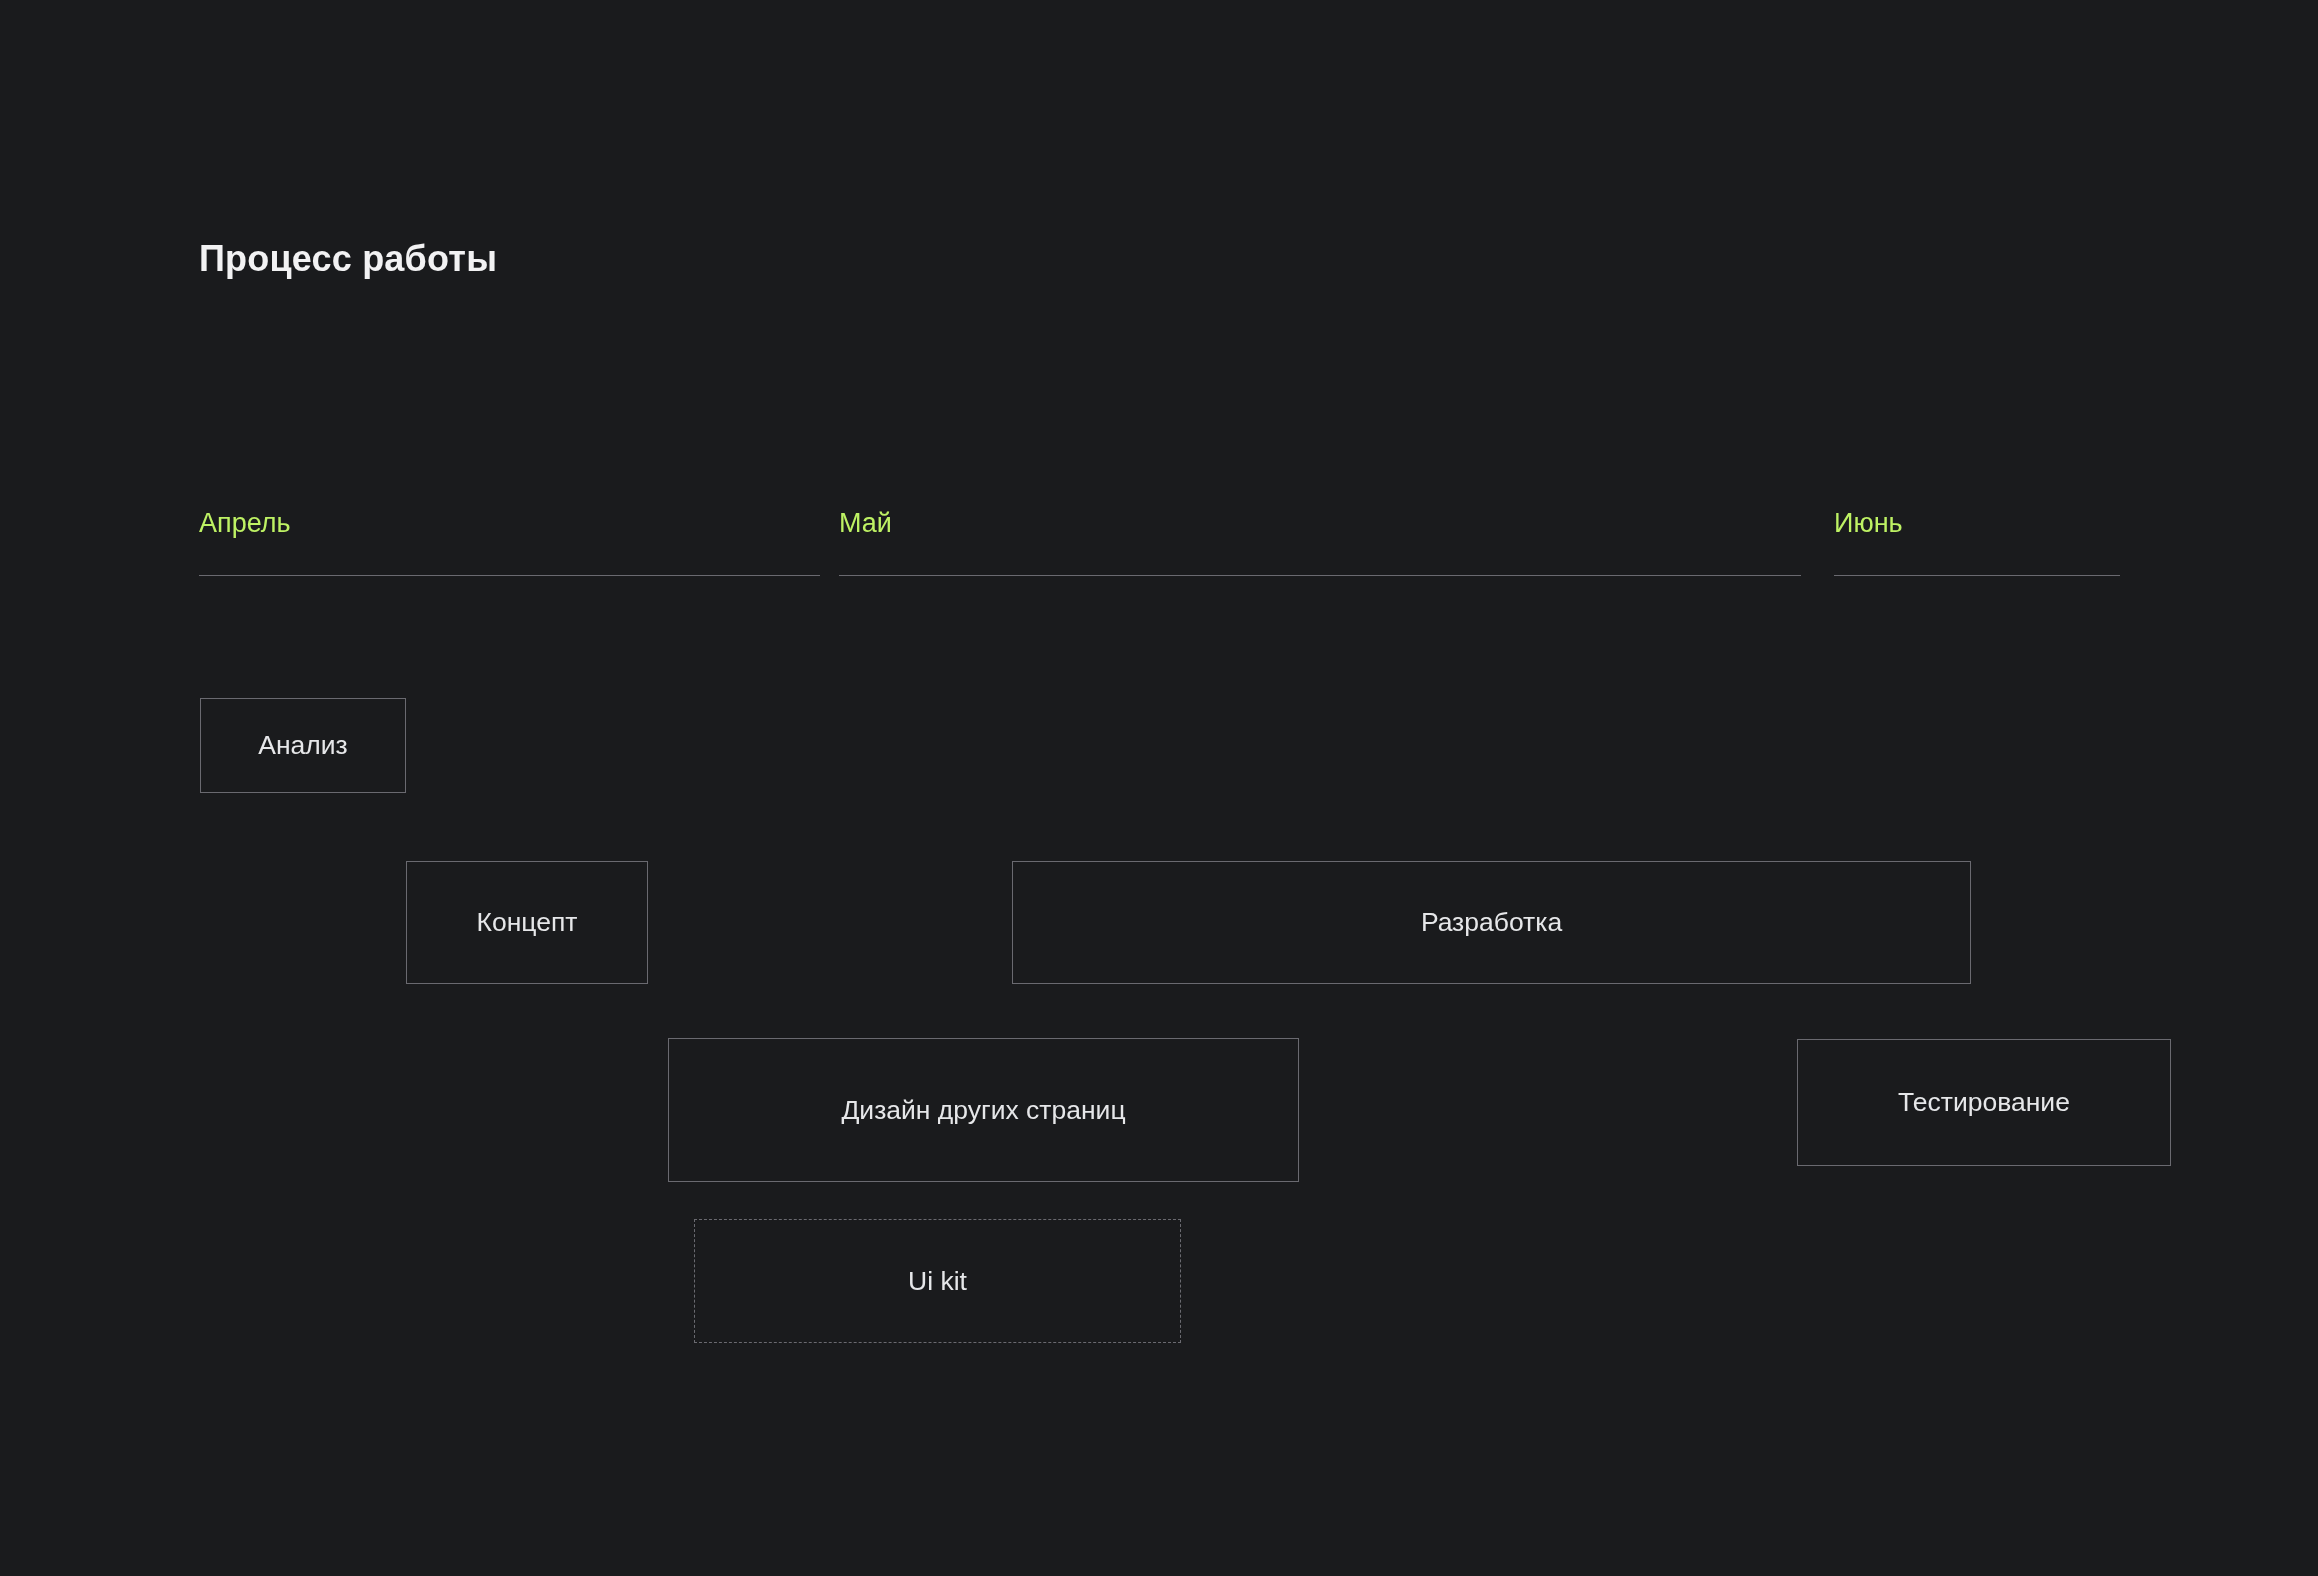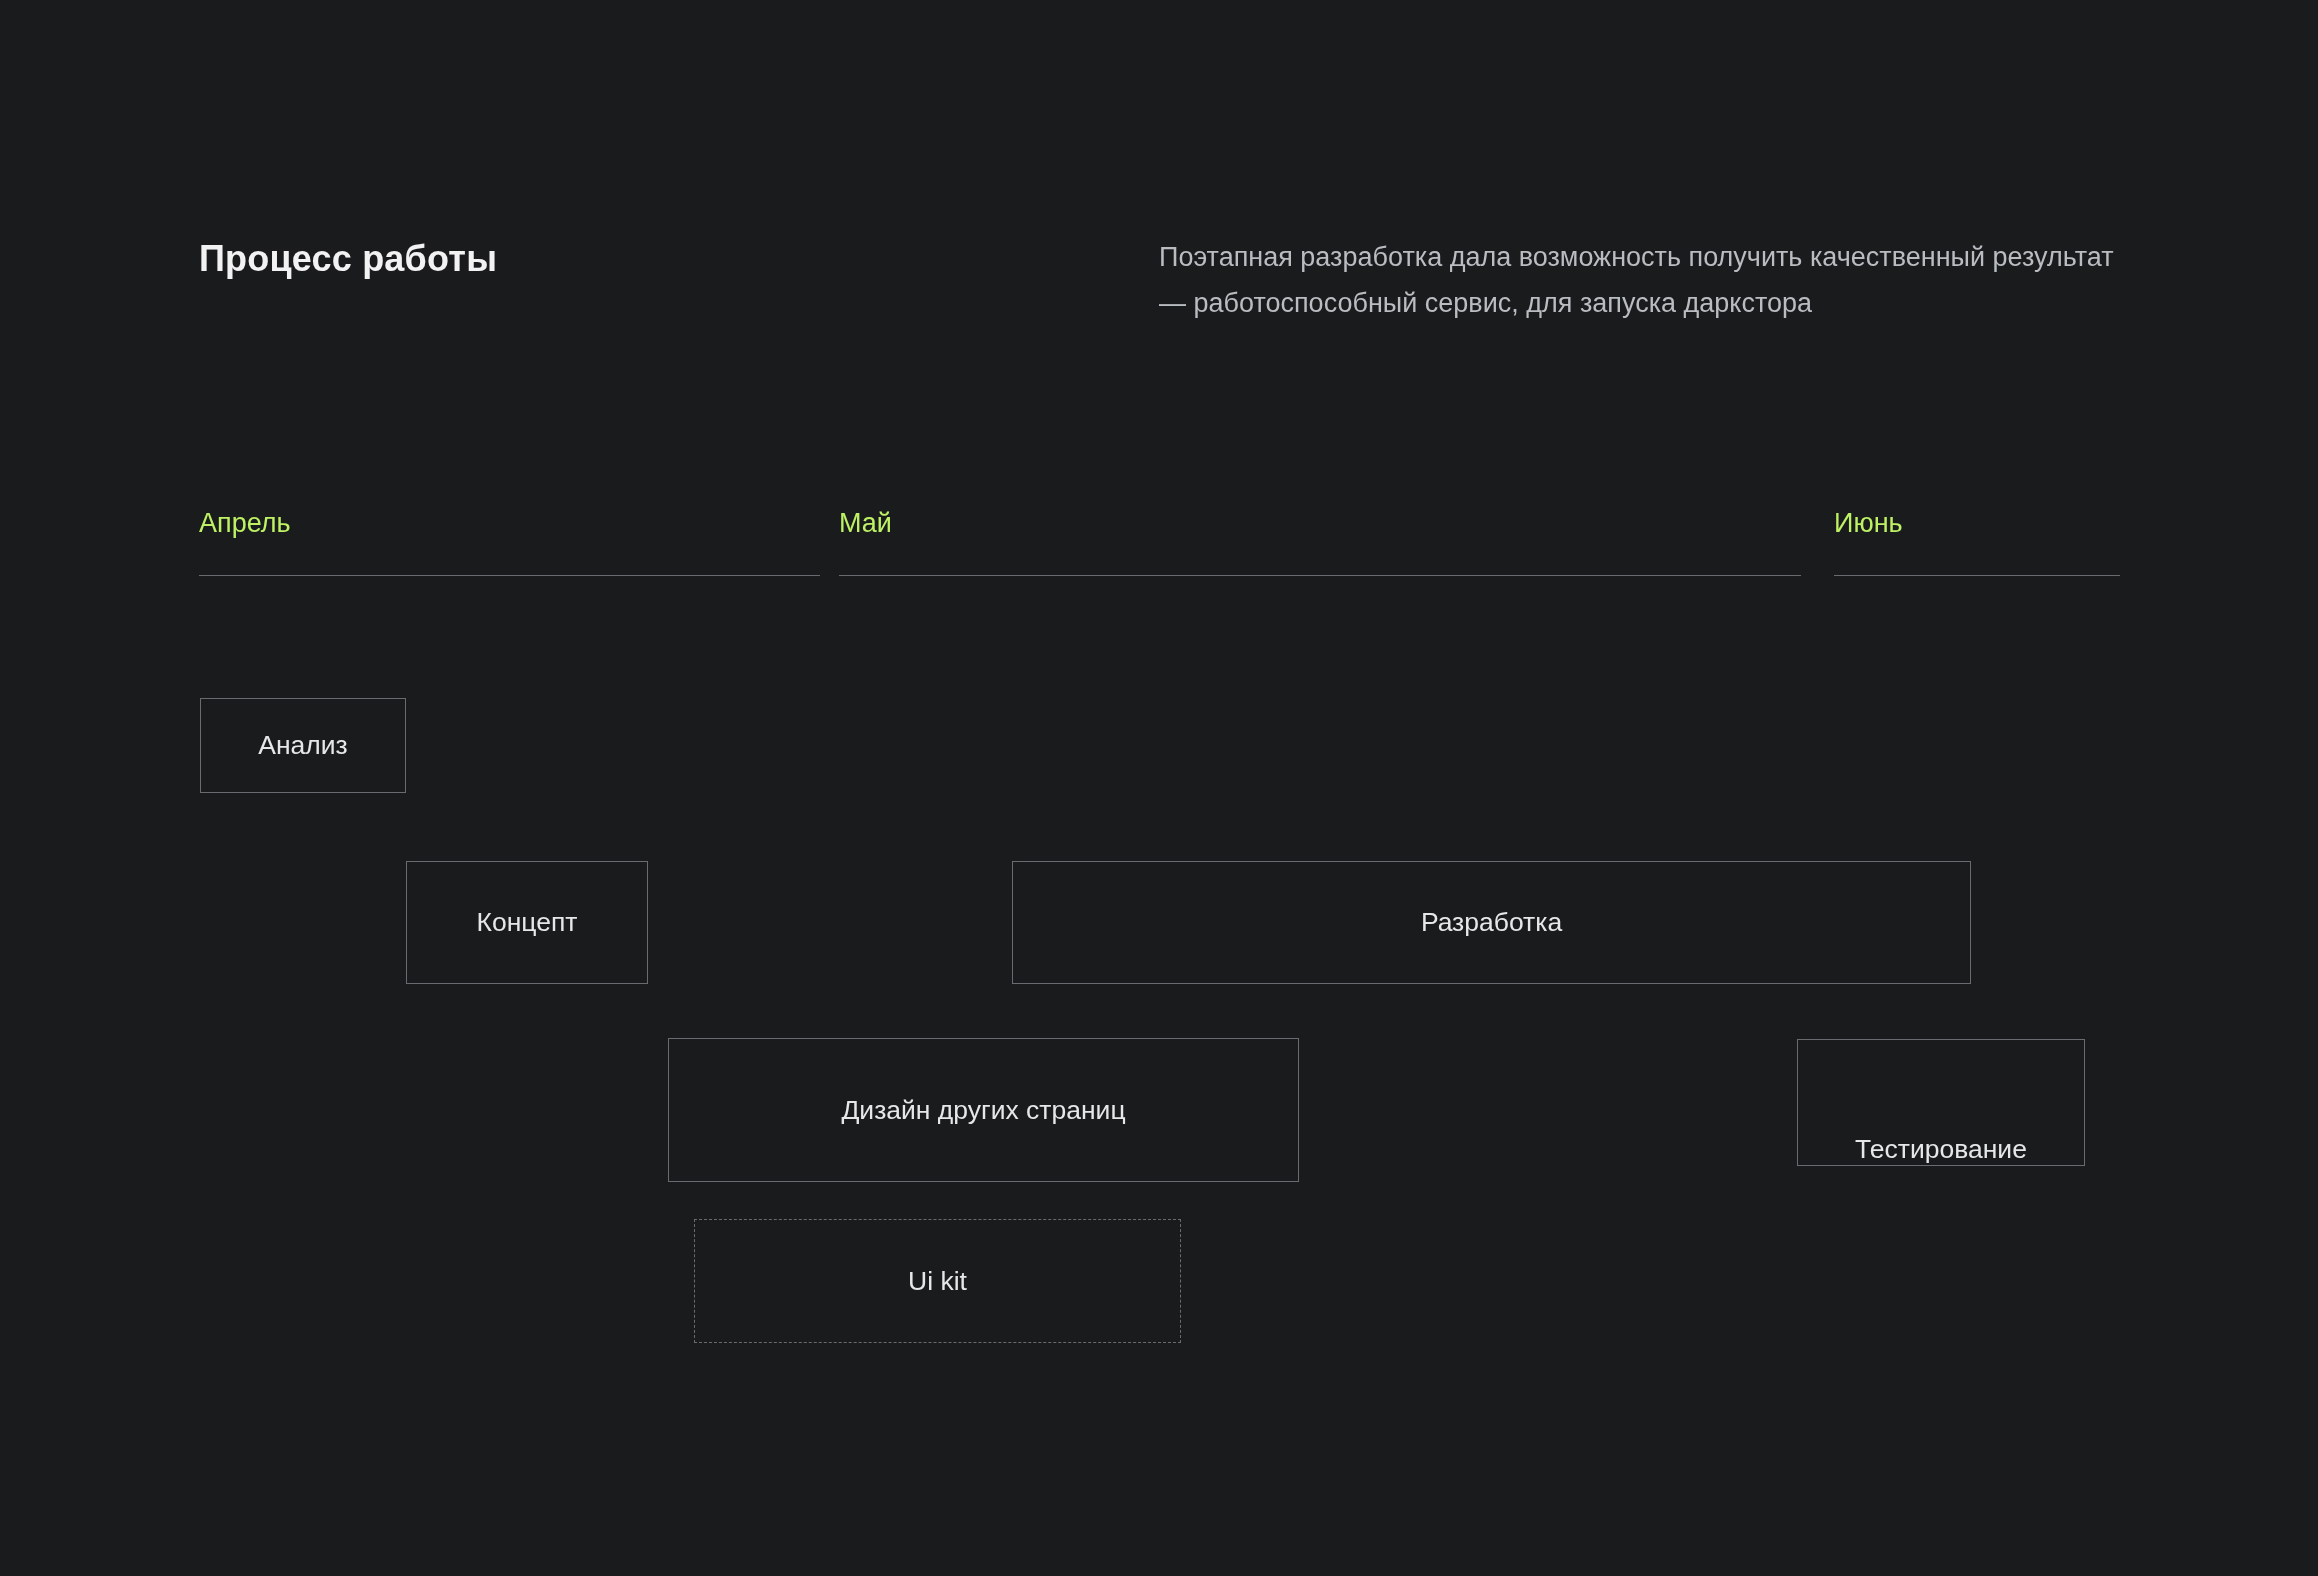--- a/index.html
+++ b/index.html
@@ -78,21 +78,20 @@
     border-style: dashed;
   }
 </style>
 </head>
 <body>
 
 <div class="stage">
 
   <div class="section-title">Процесс работы</div>
 
-  <div class="section-desc">Поэтапная разработка дала возможность получить качественный результат — работоспособный сервис, для запуска  дарксторa</div>
 
   <div id="months-host">
       <div class="month" style="left: 199px; width: 621px;">
         <div class="month-label">Апрель</div>
         <div class="month-rule"></div>
       </div>
       <div class="month" style="left: 839px; width: 962px;">
         <div class="month-label">Май</div>
         <div class="month-rule"></div>
       </div>
@@ -108,21 +107,21 @@
       </div>
       <div class="phase" style="left: 406px; top: 861px; width: 242px; height: 123px;">
         <span>Концепт</span>
       </div>
       <div class="phase" style="left: 1012px; top: 861px; width: 959px; height: 123px;">
         <span>Разработка</span>
       </div>
       <div class="phase" style="left: 668px; top: 1038px; width: 631px; height: 144px; justify-content: center;">
         <span>Дизайн других страниц</span>
       </div>
-      <div class="phase" style="left: 1797px; top: 1039px; width: 288px; height: 127px; align-items: flex-end;">
+      <div class="phase" style="left: 1797px; top: 1039px; width: 374px; height: 127px;">
         <span>Тестирование</span>
       </div>
       <div class="phase dashed" style="left: 694px; top: 1219px; width: 487px; height: 124px;">
         <span>Ui kit</span>
       </div>
     </div>
 
 </div>
 
 

